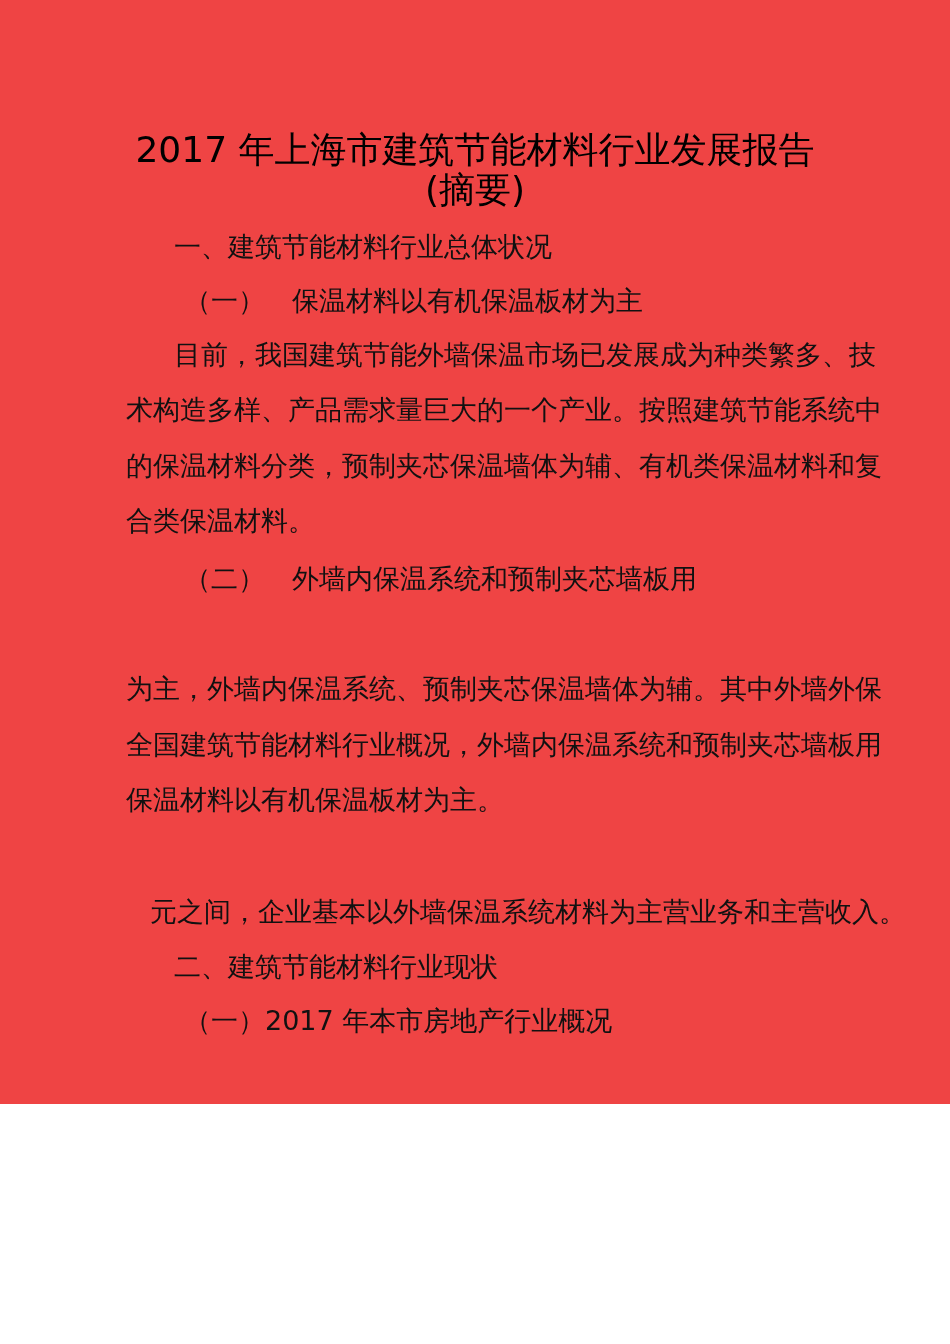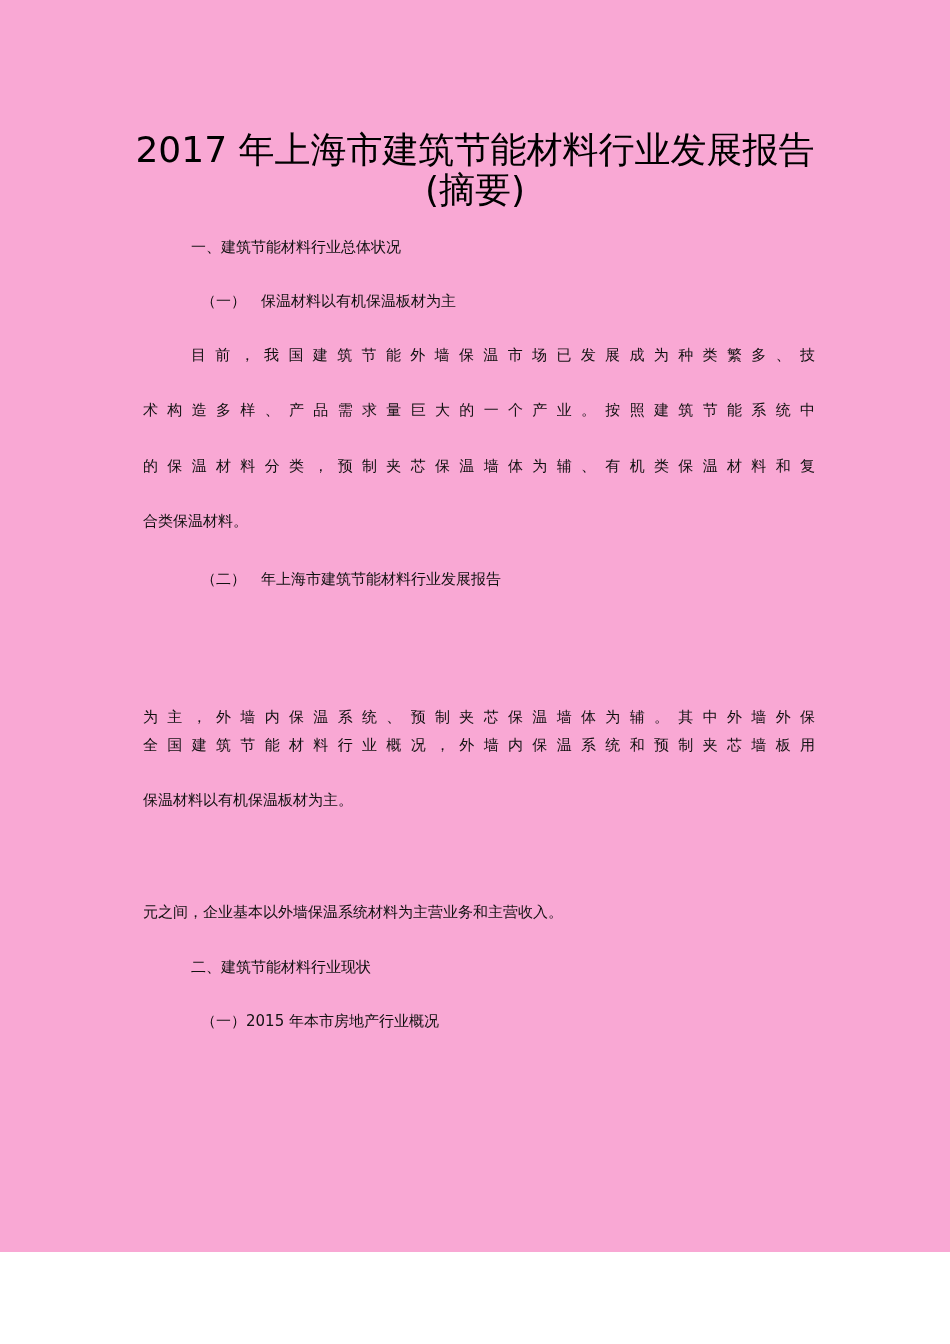--- a/index.html
+++ b/index.html
@@ -13,41 +13,41 @@
       position: relative;
       overflow: hidden;
       font-family: "DejaVu Sans", "Liberation Sans", sans-serif;
       color: #111111;
     }
     .page {
       position: absolute;
       left: 0;
       top: 0;
       width: 950px;
-      height: 1252px;
-      background: #f9a8d4;
+      height: 1104px;
+      background: #ef4444;
     }
     .title {
       position: absolute;
       left: 0;
       width: 950px;
       text-align: center;
       font-size: 36px;
       line-height: 44px;
       color: #000;
       letter-spacing: 0px;
       white-space: nowrap;
     }
     .title.l1 { top: 128px; }
     .title.l2 { top: 168px; }
     .line {
       position: absolute;
-      left: 143px;
+      left: 126px;
       width: 672px;
-      font-size: 15px;
+      font-size: 27px;
       line-height: 30px;
       white-space: nowrap;
       color: #111;
       text-align: justify;
       text-align-last: justify;
     }
     .line.last { text-align-last: left; }
     .line.heading { text-align-last: left; }
   </style>
 </head>
@@ -60,25 +60,25 @@
 
   <div class="line heading" style="top:232px; padding-left:48px; width:624px;">一、建筑节能材料行业总体状况</div>
 
   <div class="line heading" style="top:286px; padding-left:58px; width:614px;">（一）　保温材料以有机保温板材为主</div>
 
   <div class="line" style="top:340px; padding-left:48px; width:624px;">目前，我国建筑节能外墙保温市场已发展成为种类繁多、技</div>
   <div class="line" style="top:395px;">术构造多样、产品需求量巨大的一个产业。按照建筑节能系统中</div>
   <div class="line" style="top:451px;">的保温材料分类，预制夹芯保温墙体为辅、有机类保温材料和复</div>
   <div class="line last" style="top:506px;">合类保温材料。</div>
 
-  <div class="line heading" style="top:564px; padding-left:58px; width:614px;">（二）　年上海市建筑节能材料行业发展报告</div>
+  <div class="line heading" style="top:564px; padding-left:58px; width:614px;">（二）　外墙内保温系统和预制夹芯墙板用</div>
 
-  <div class="line" style="top:674px;margin-top:28px;">为主，外墙内保温系统、预制夹芯保温墙体为辅。其中外墙外保</div>
+  <div class="line" style="top:674px;">为主，外墙内保温系统、预制夹芯保温墙体为辅。其中外墙外保</div>
   <div class="line" style="top:730px;">全国建筑节能材料行业概况，外墙内保温系统和预制夹芯墙板用</div>
   <div class="line last" style="top:785px;">保温材料以有机保温板材为主。</div>
 
-  <div class="line last" style="top:897px;">元之间，企业基本以外墙保温系统材料为主营业务和主营收入。</div>
+  <div class="line last" style="top:897px;margin-left:24px;">元之间，企业基本以外墙保温系统材料为主营业务和主营收入。</div>
 
   <div class="line heading" style="top:952px; padding-left:48px; width:624px;">二、建筑节能材料行业现状</div>
 
-  <div class="line heading" style="top:1006px; padding-left:58px; width:614px;">（一）2015 年本市房地产行业概况</div>
+  <div class="line heading" style="top:1006px; padding-left:58px; width:614px;">（一）2017 年本市房地产行业概况</div>
 
 </div>
 
 </body></html>

